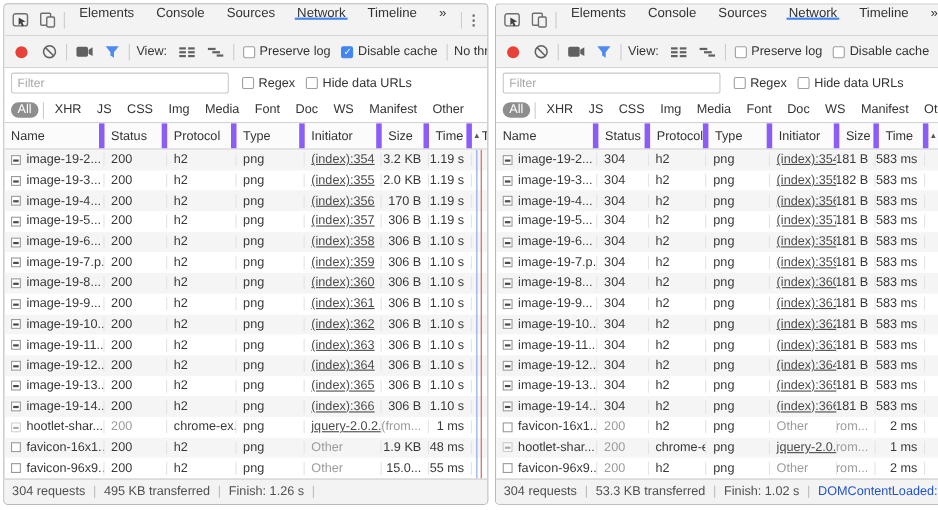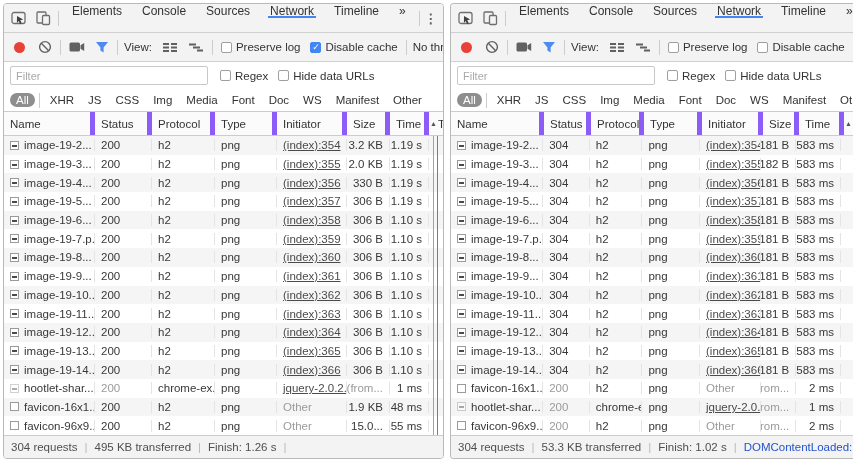--- a/index.html
+++ b/index.html
@@ -257,21 +257,21 @@
             <div class="cell c0">
               <span class="file-ic image"></span>
               <span>image-19-4...</span>
             </div>
             <div class="cell c1">200</div>
             <div class="cell c2">h2</div>
             <div class="cell c3">png</div>
             <div class="cell c4">
               <span class="link">(index):356</span>
             </div>
-            <div class="cell c5 right">330 B</div>
+            <div class="cell c5 right">170 B</div>
             <div class="cell c6 right">1.19 s</div>
             <div class="cell timeline"></div>
           </div>
           <div class="row">
             <div class="cell c0">
               <span class="file-ic image"></span>
               <span>image-19-5...</span>
             </div>
             <div class="cell c1">200</div>
             <div class="cell c2">h2</div>

